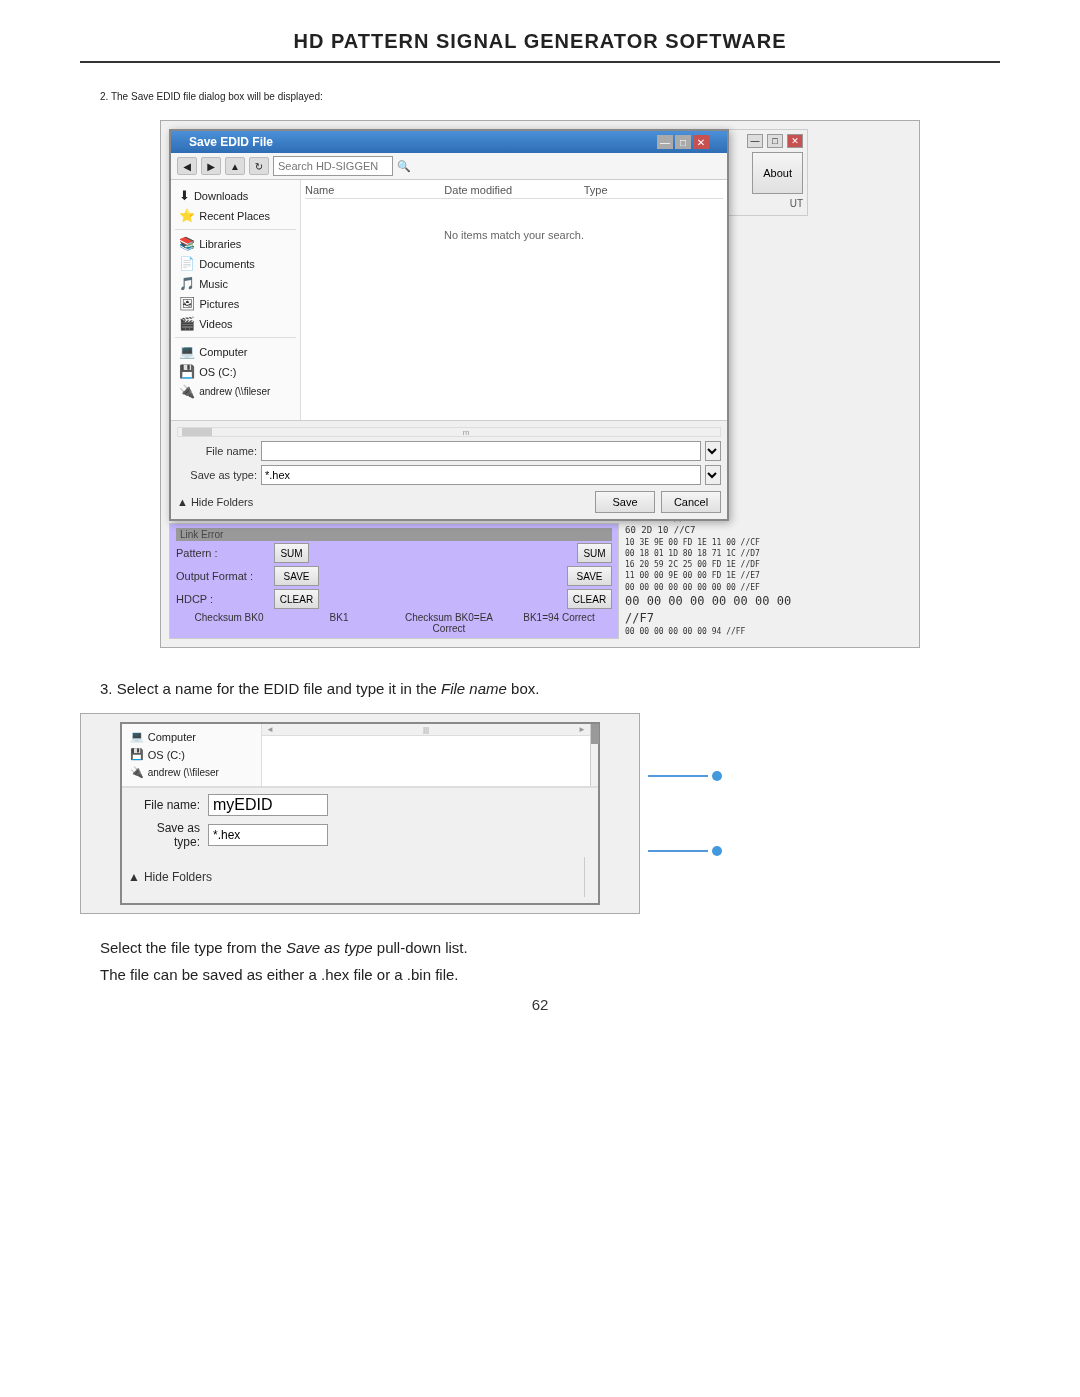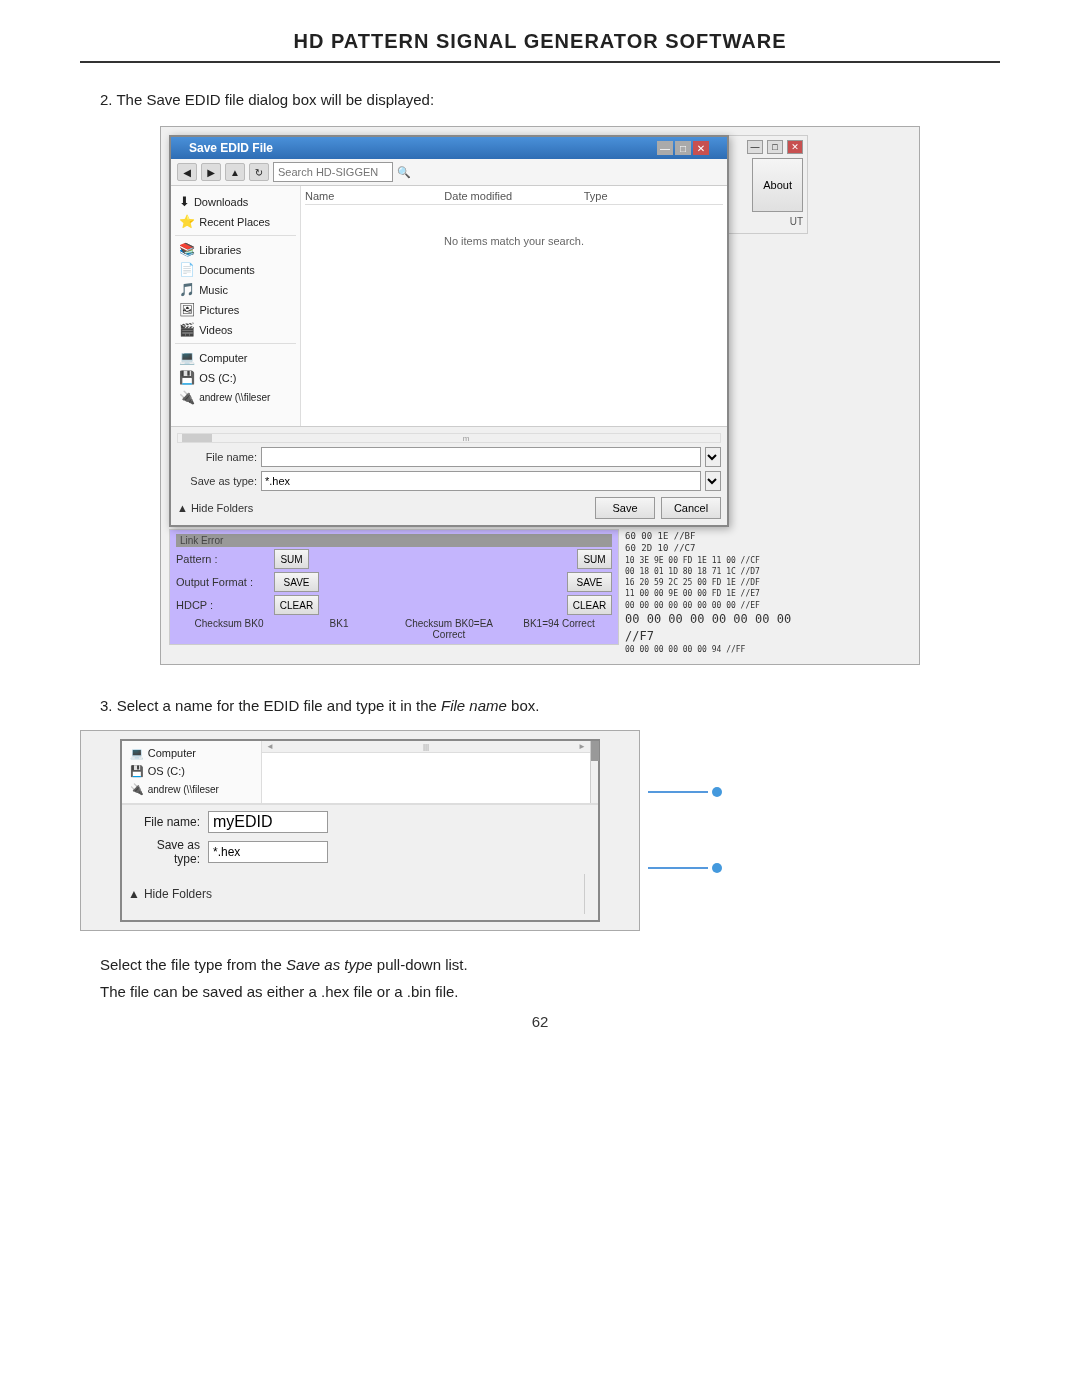--- a/index.html
+++ b/index.html
@@ -19,21 +19,21 @@
       margin-bottom: 28px;
     }
     .page-header h1 {
       font-size: 20px;
       font-weight: bold;
       letter-spacing: 1px;
       text-transform: uppercase;
     }
 
     .section-text {
-      font-size: 15px;
+      font-size: 10px;
       margin-bottom: 18px;
       padding-left: 20px;
     }
     .italic { font-style: italic; }
 
     
     .screenshot-box {
       border: 1px solid #aaa;
       background: #f0f0f0;
       margin: 0 auto 32px auto;
@@ -239,21 +239,21 @@
       height: 22px;
       font-size: 11px;
       cursor: pointer;
       border: 1px solid #999;
       background: linear-gradient(to bottom, #f5f5f5, #e0e0e0);
     }
     .about-btn {
       background: linear-gradient(to bottom, #f5f5f5, #e0e0e0);
       border: 1px solid #999;
       font-size: 11px;
-      padding: 20px 10px;
+      padding: 14px 10px;
       cursor: pointer;
       font-family: Arial, sans-serif;
     }
     .hex-data {
       font-size: 9px;
       font-family: monospace;
       line-height: 1.4;
       color: #333;
       padding: 0 2px;
     }

